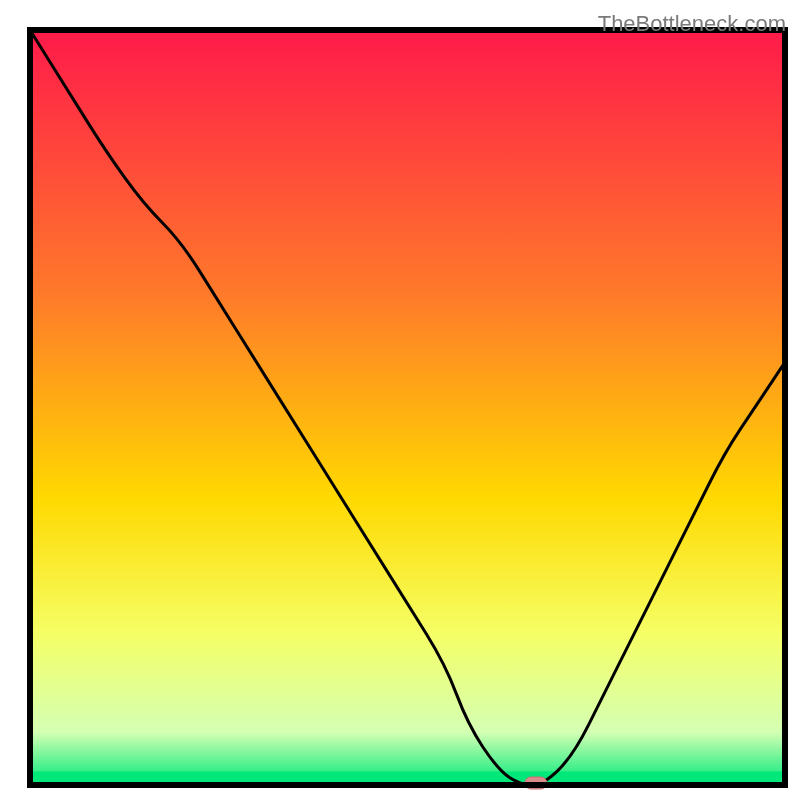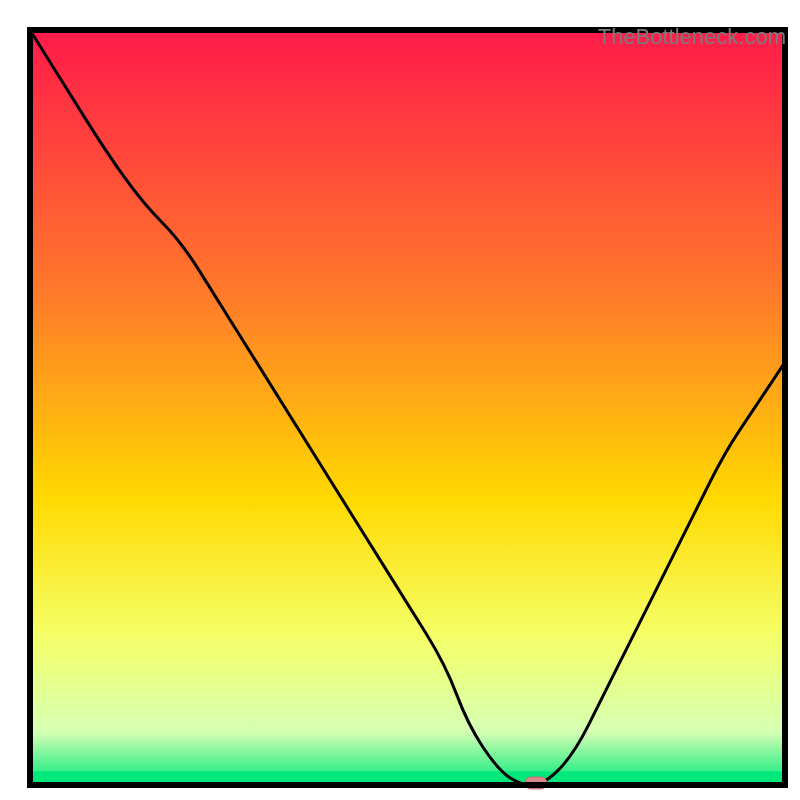--- a/index.html
+++ b/index.html
@@ -10,21 +10,21 @@
     position: relative;
     font-family: Arial, sans-serif;
   }
   .container {
     width: 800px;
     height: 800px;
     position: relative;
   }
   .watermark {
     position: absolute;
-    top: 24px;
+    top: 11px;
     right: 14px;
     font-size: 22px;
     color: #7a7a7a;
     font-weight: 500;
     z-index: 10;
   }
   svg {
     display: block;
   }
 </style>

